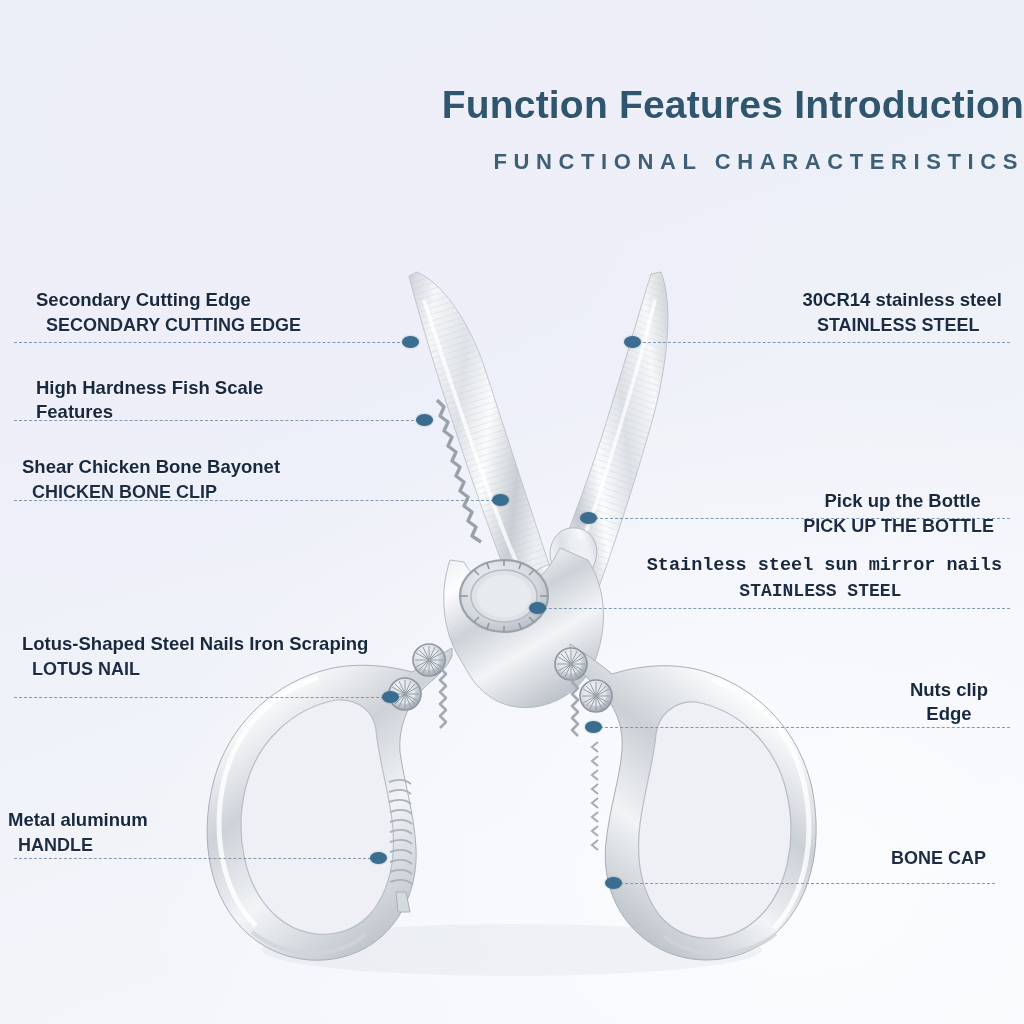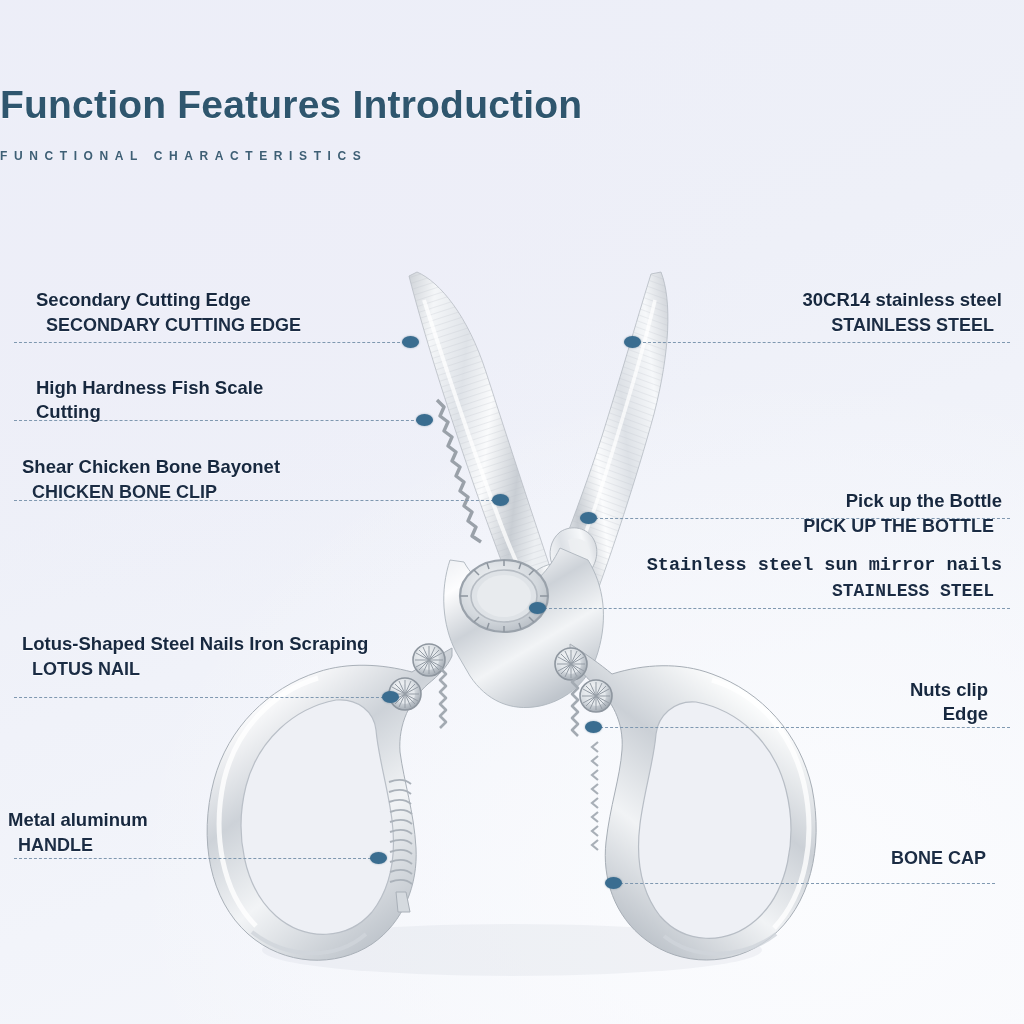--- a/index.html
+++ b/index.html
@@ -7,47 +7,47 @@
   body{
     font-family:"Liberation Sans", sans-serif;
     background:
       radial-gradient(120% 90% at 78% 86%, #fbfcfe 0%, rgba(251,252,254,0) 55%),
       radial-gradient(100% 80% at 18% 12%, #edeef8 0%, rgba(237,238,248,0) 60%),
       linear-gradient(160deg,#eceef8 0%,#eef0f8 38%,#f2f4fa 68%,#f7f8fc 100%);
     position:relative; overflow:hidden;
   }
 
   
-  #header{ position:absolute; top:0; left:0; width:1024px; text-align:left; }
+  #header{ position:absolute; top:0; left:0; width:1024px; text-align:right; }
   #title{
     margin-top:83px;
     font-size:39px; font-weight:700; letter-spacing:.2px;
     color:#2f566e;
     text-shadow:0 1px 1px rgba(255,255,255,.85);
   }
   #subtitle{
     margin-top:22px;
-    font-size:12px; font-weight:700; letter-spacing:6.6px;
+    font-size:22px; font-weight:700; letter-spacing:6.6px;
     color:#3e5f75;
   }
 
   
   .callout{ position:absolute; }
   .callout .hd{
     font-size:18.5px; font-weight:700; color:#17283f;
     line-height:1.30; white-space:nowrap;
     text-shadow:0 1px 0 rgba(255,255,255,.7);
   }
   .callout .sub{
     font-size:18px; font-weight:700; color:#1b2c44;
     line-height:1.30; white-space:nowrap; margin-top:2px;
     text-shadow:0 1px 0 rgba(255,255,255,.7);
   }
   .callout.left  { text-align:left; }
-  .callout.right { text-align:right; }
+  .callout.right { text-align:center; }
   .callout.left  .sub{ padding-left:10px; }
   .callout.right .sub{ padding-right:8px; }
 
   
   .leader{
     position:absolute; height:0;
     border-top:1.6px dashed #7a94ad;
     opacity:.95;
   }
   .dot{
@@ -319,21 +319,21 @@
   <div class="dot" style="left:605px; top:877px;"></div>
 </div>
 
 <div class="callout left" style="left:36px; top:288px;">
   <div class="hd">Secondary Cutting Edge</div>
   <div class="sub">SECONDARY CUTTING EDGE</div>
 </div>
 
 <div class="callout left" style="left:36px; top:376px;">
   <div class="hd">High Hardness Fish Scale</div>
-  <div class="hd">Cutting</div>
+  <div class="hd">Features</div>
 </div>
 
 <div class="callout left" style="left:22px; top:455px;">
   <div class="hd">Shear Chicken Bone Bayonet</div>
   <div class="sub">CHICKEN BONE CLIP</div>
 </div>
 
 <div class="callout left" style="left:22px; top:632px;">
   <div class="hd">Lotus-Shaped Steel Nails Iron Scraping</div>
   <div class="sub">LOTUS NAIL</div>

